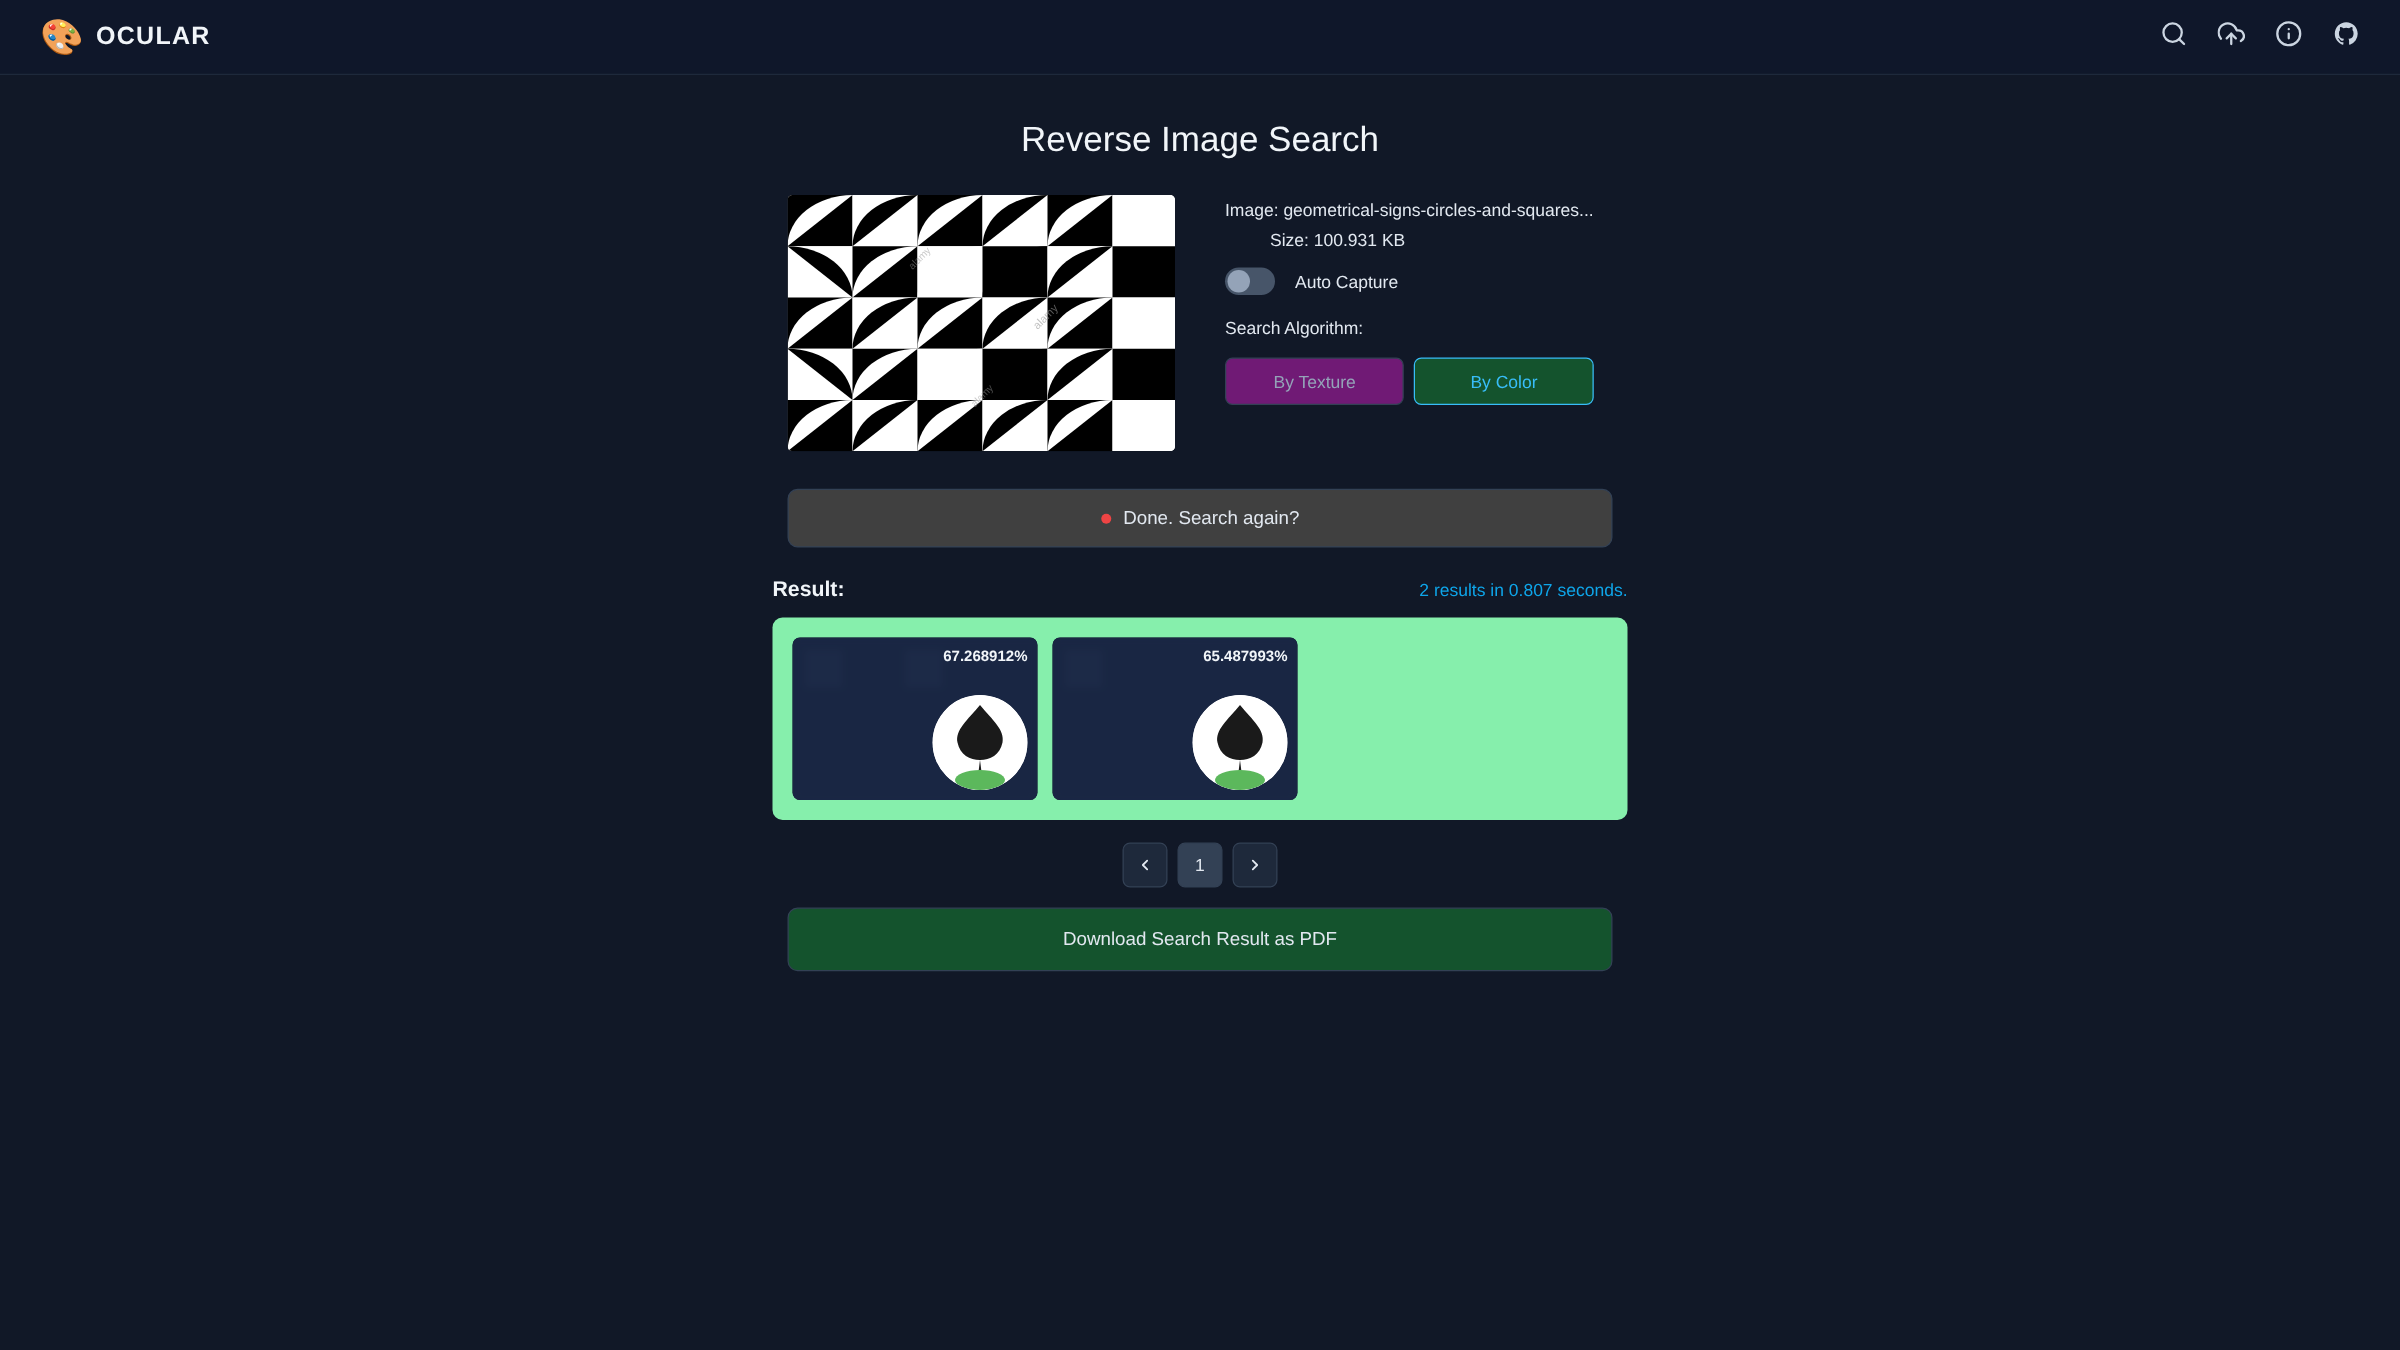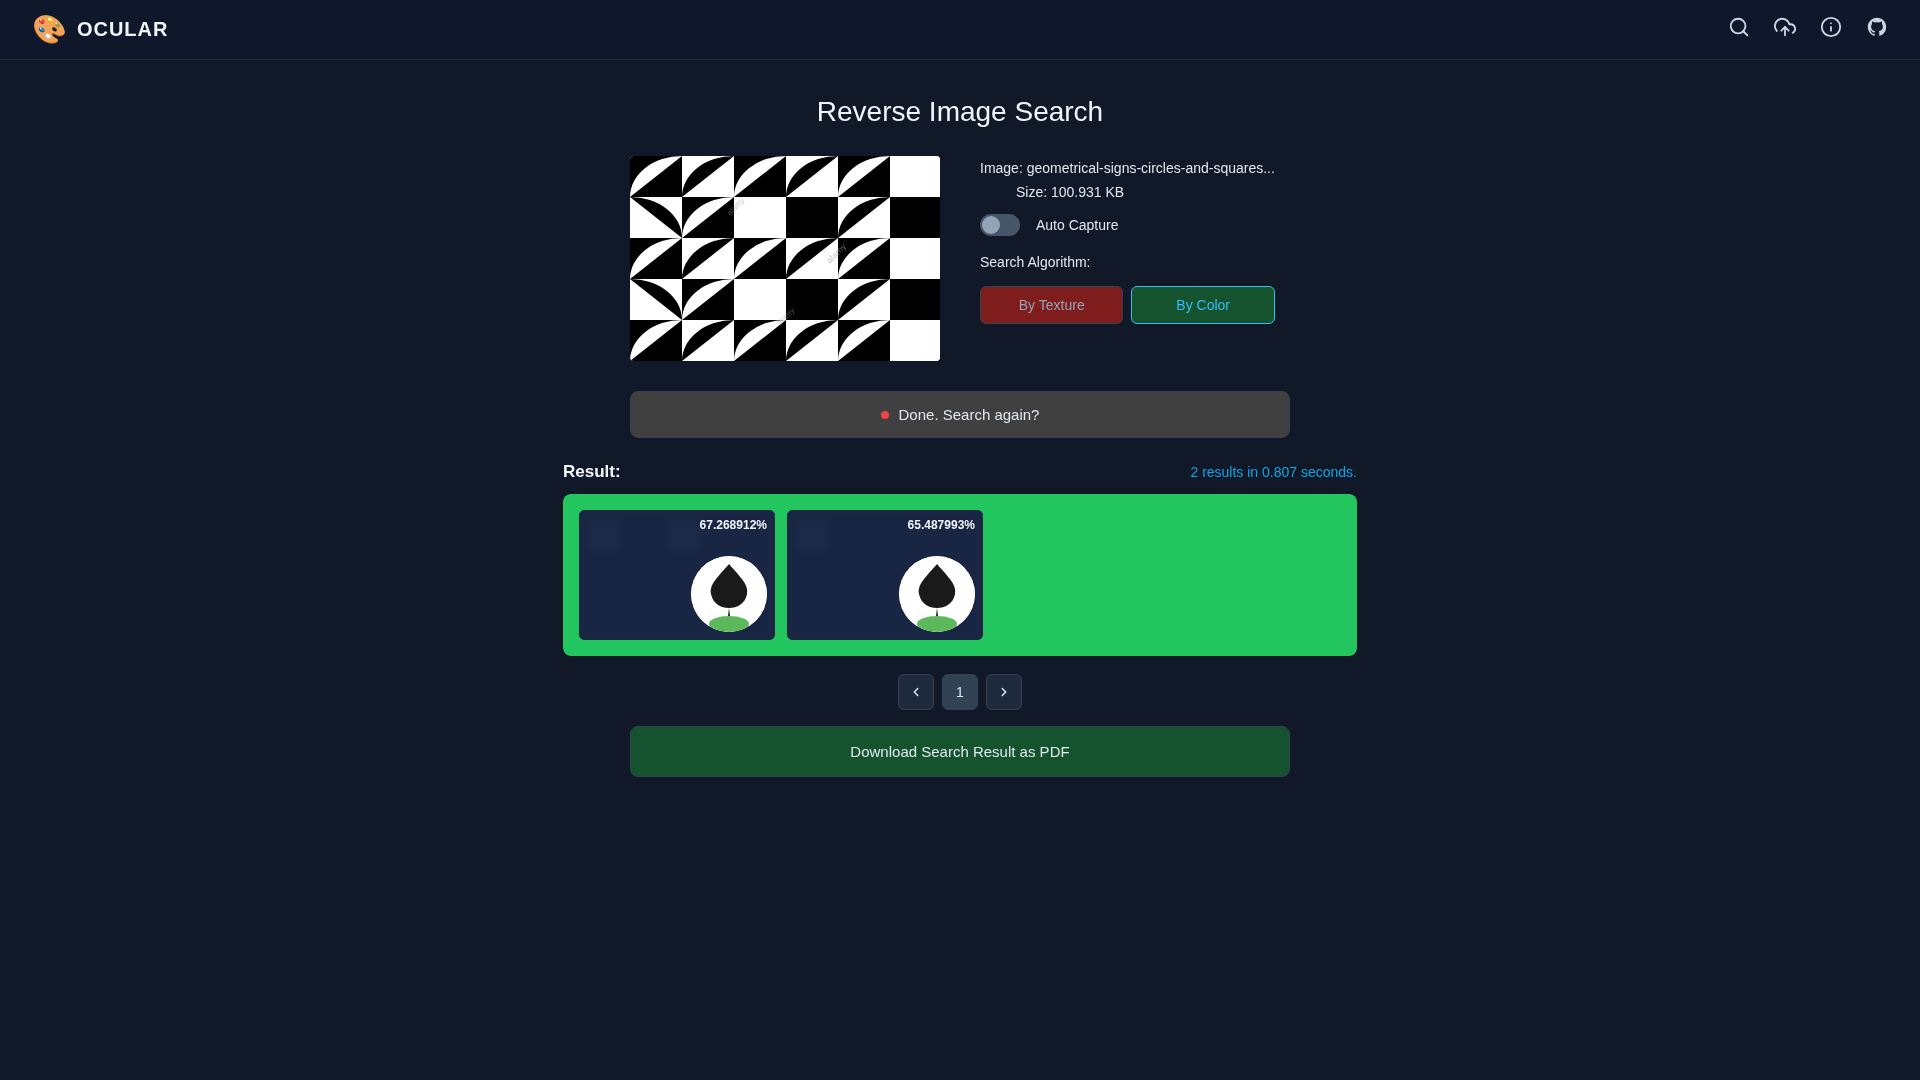--- a/index.html
+++ b/index.html
@@ -158,21 +158,21 @@
     }
 
     .algo-btn {
       flex: 1;
       padding: 10px 0;
       border-radius: 6px;
       font-size: 14px;
       font-weight: 500;
       cursor: pointer;
       border: 1.5px solid #334155;
-      background-color: #7f1d1d;
+      background-color: #701a75;
       color: #94a3b8;
       transition: all 0.15s;
     }
 
     .algo-btn.active {
       border-color: #38bdf8;
       color: #38bdf8;
       background-color: #14532d;
     }
 
@@ -200,21 +200,21 @@
     .red-dot {
       width: 8px;
       height: 8px;
       background-color: #ef4444;
       border-radius: 50%;
       flex-shrink: 0;
     }
 
     
     .results-section {
-      width: 794px;
+      width: 684px;
     }
 
     .results-header {
       display: flex;
       justify-content: space-between;
       align-items: center;
       margin-bottom: 12px;
     }
 
     .results-label {
@@ -222,21 +222,21 @@
       font-weight: 600;
       color: #f1f5f9;
     }
 
     .results-stats {
       font-size: 14px;
       color: #0ea5e9;
     }
 
     .results-grid-wrapper {
-      background-color: #22c55e;
+      background-color: #86efac;
       border-radius: 8px;
       padding: 16px;
       display: flex;
       gap: 12px;
       min-height: 155px;
       text-decoration: underline;
     }
 
     .result-card {
       width: 196px;

